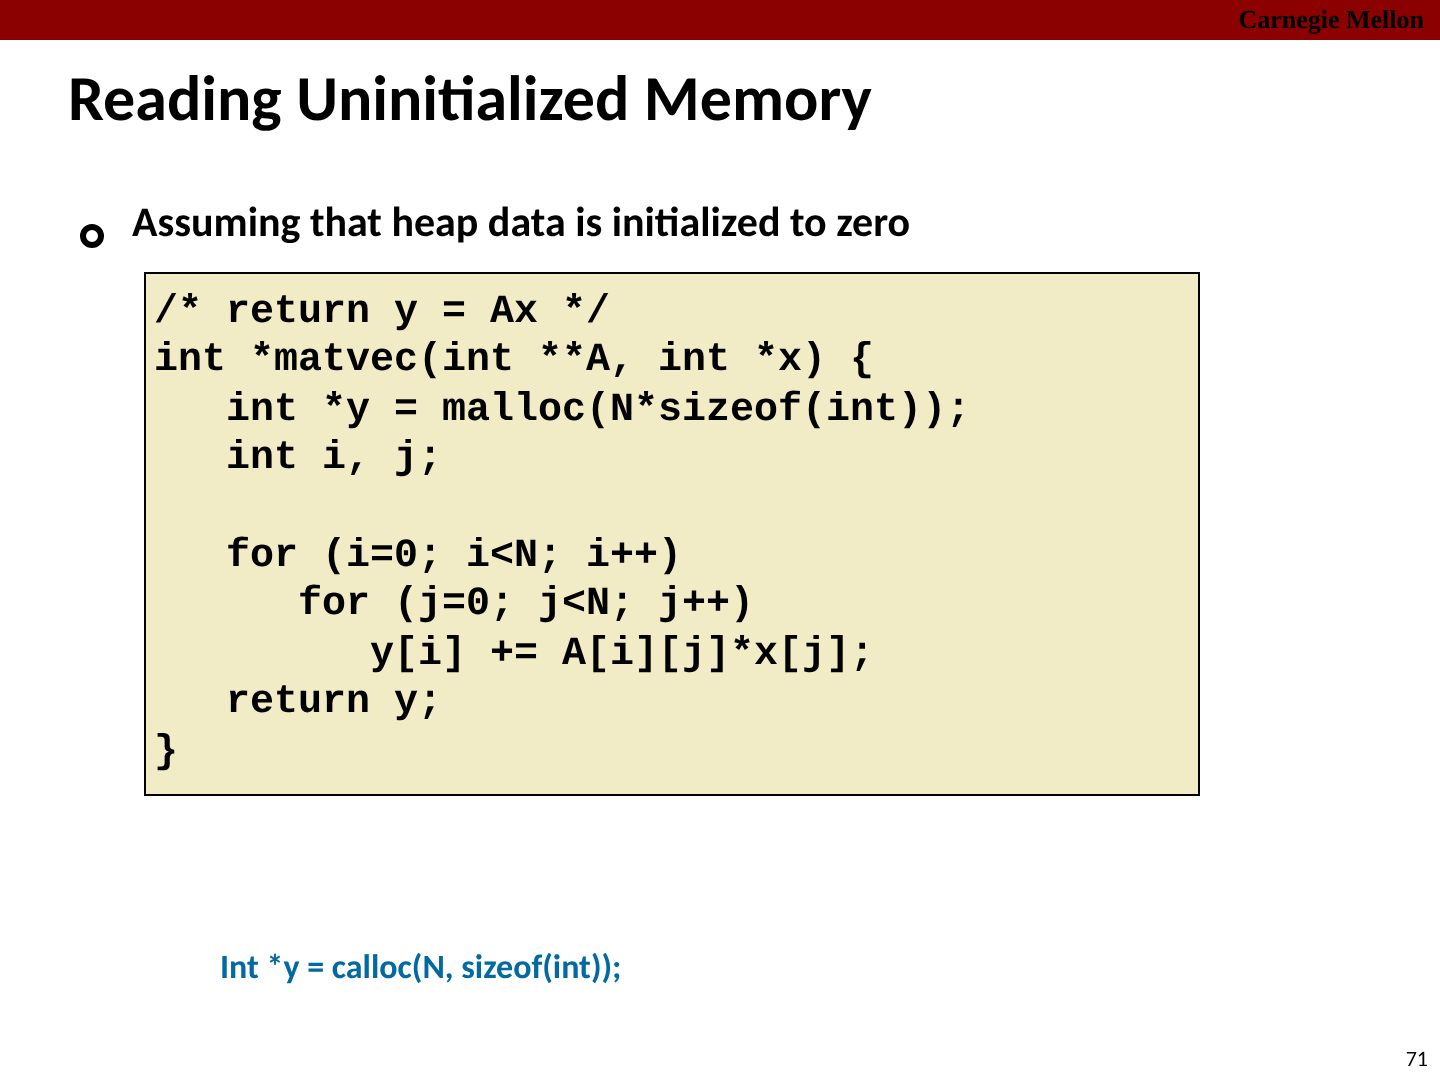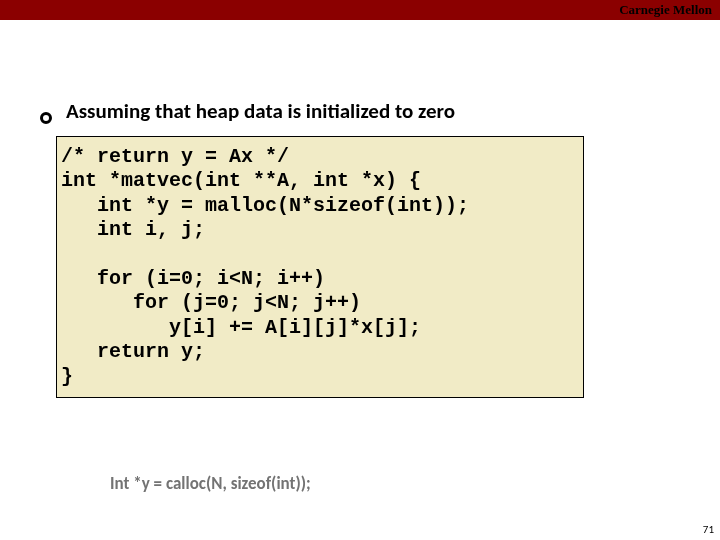--- a/index.html
+++ b/index.html
@@ -4,33 +4,34 @@
 <style>
   * { margin: 0; padding: 0; box-sizing: border-box; }
   html, body { width: 720px; height: 540px; background: #fff; font-family: Calibri, Arial, sans-serif; }
   .slide { position: relative; width: 720px; height: 540px; background: #fff; }
   .topbar { position: absolute; top: 0; left: 0; right: 0; height: 20px; background: #8b0000; }
   .brand  { position: absolute; top: 2px; right: 8px; font-family: Georgia, "Times New Roman", serif; font-weight: bold; font-size: 13px; color: #000; }
   .title  { position: absolute; top: 30px; left: 34px; font-weight: bold; font-size: 32px; color: #000; }
   .bullet { position: absolute; top: 98px; left: 40px; display: flex; align-items: flex-end; }
   .bullet-marker { width: 12px; height: 12px; border: 3px solid #000; border-radius: 50%; margin-right: 14px; flex: 0 0 auto; }
   .bullet-text   { font-weight: bold; font-size: 21px; color: #000; }
-  .codebox { position: absolute; top: 136px; left: 56px; width: 528px; padding: 8px 4px 8px 4px; background: #f1ebc6; border: 1px solid #000; }
+  .codebox { position: absolute; top: 136px; left: 72px; width: 528px; padding: 8px 4px 8px 4px; background: #f1ebc6; border: 1px solid #000; }
   .codebox pre { font-family: "Courier New", monospace; font-size: 20px; font-weight: bold; line-height: 1.22; white-space: pre; color: #000; }
-  .fix { position: absolute; left: 110px; bottom: 46px; font-weight: bold; font-size: 17px; color: #737373; }
+  .fix { position: absolute; left: 110px; bottom: 46px; font-weight: bold; font-size: 17px; color: #0369a1; }
   .pagenum { position: absolute; right: 6px; bottom: 4px; font-size: 11px; color: #000; }
 </style>
 </head>
 <body>
 
 <div class="slide">
 
   <div class="topbar"></div>
   <div class="brand">Carnegie Mellon</div>
 
+  <div class="title">Reading Uninitialized Memory</div>
 
   <div class="bullet">
     <span class="bullet-marker"></span>
     <span class="bullet-text">Assuming that heap data is initialized to zero</span>
   </div>
 
   <div class="codebox">
     <pre>/* return y = Ax */
 int *matvec(int **A, int *x) {
    int *y = malloc(N*sizeof(int));

